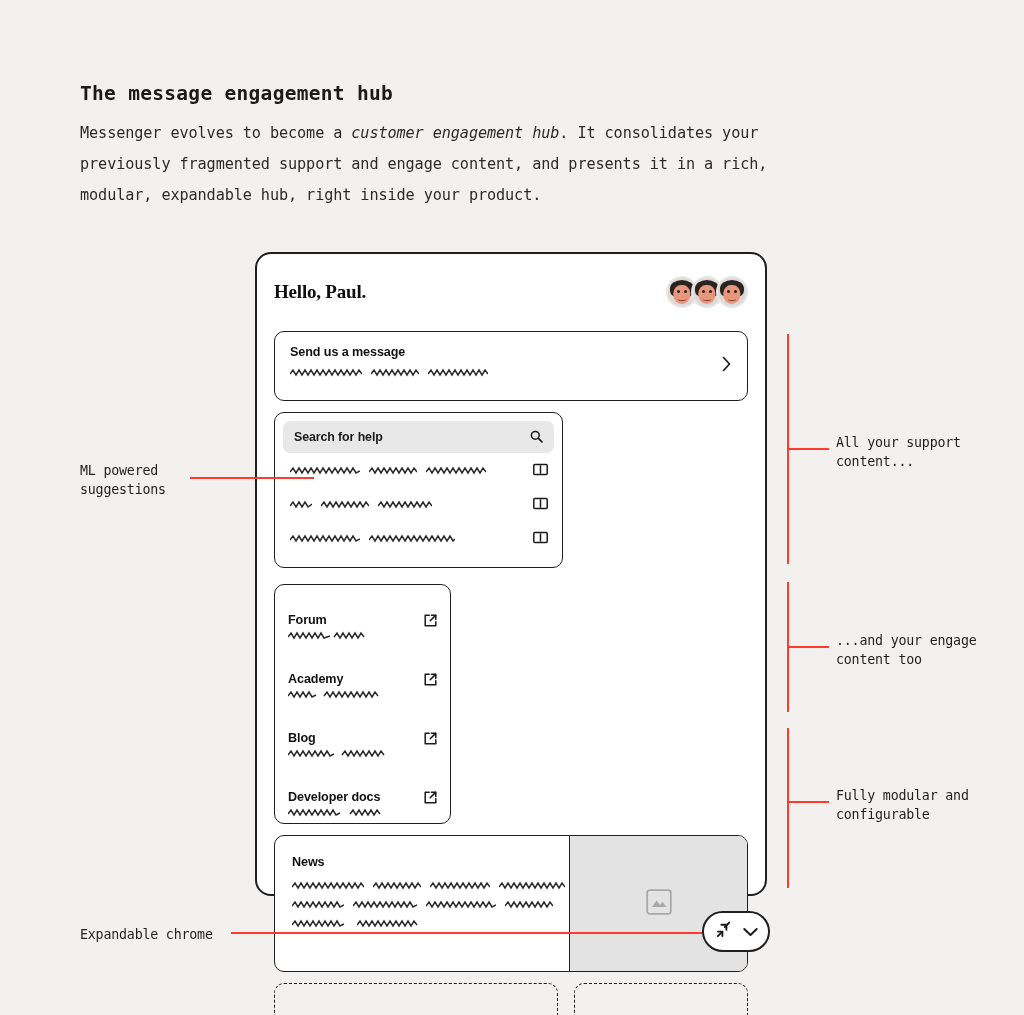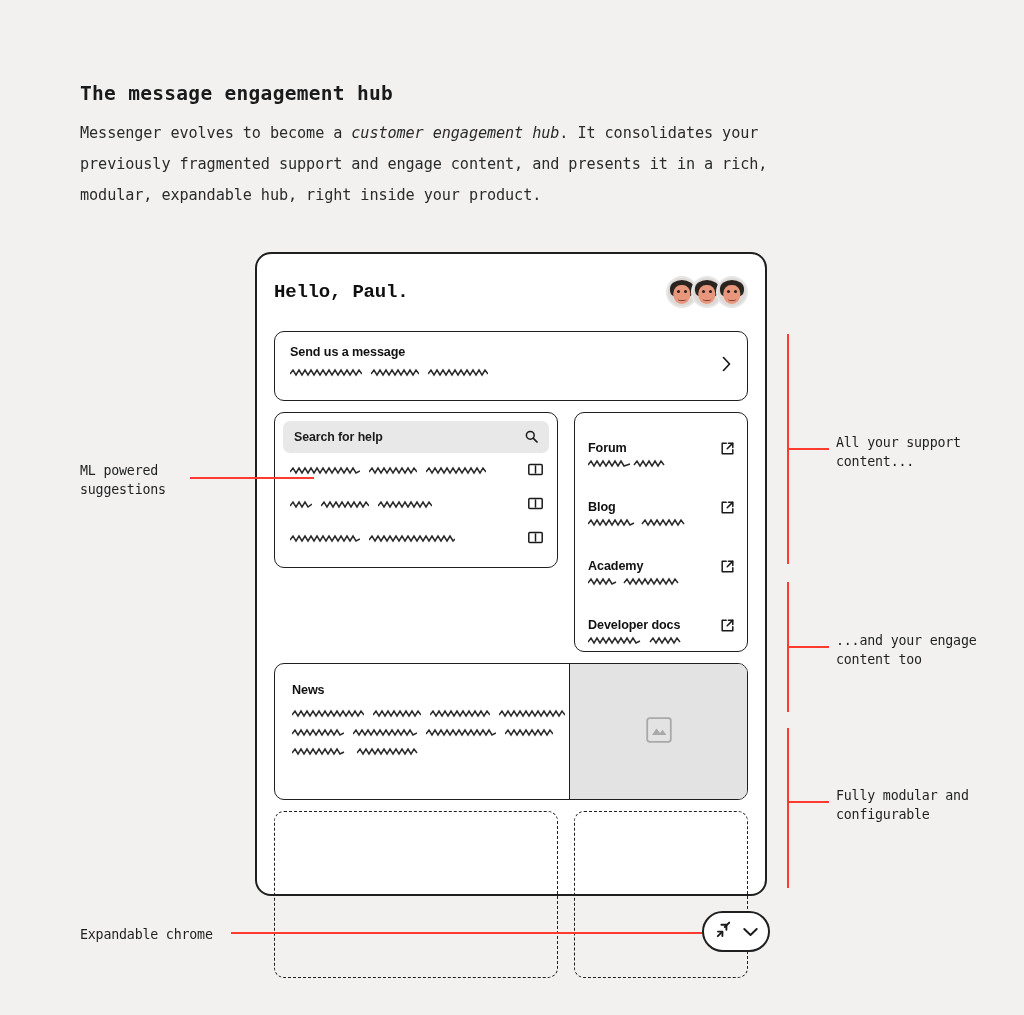--- a/index.html
+++ b/index.html
@@ -57,21 +57,21 @@
   }
 
   .greeting-row {
     position: relative;
     height: 76px;
     display: flex;
     align-items: center;
     justify-content: space-between;
   }
   .greeting {
-    font-family: Liberation Mono, monospace;
+    font-family: Liberation Serif, serif;
     font-size: 19px;
     font-weight: 700;
     color: #0f0f0f;
     letter-spacing: -0.2px;
   }
   .avatars { display: flex; align-items: center; }
   .avatar {
     width: 32px;
     height: 32px;
     border-radius: 50%;
@@ -156,21 +156,21 @@
     padding: 13px 7px 0 15px;
   }
   .msg-chevron {
     position: absolute;
     right: 16px;
     top: 50%;
     transform: translateY(-50%);
   }
 
   
-  .cols { display: flex; gap: 16px; margin-top: 11px; }
+  .cols { display: flex; gap: 16px; margin-top: 11px; flex-direction: column; }
   .col-left  { width: 289px; }
   .col-right { width: 177px; }
 
   
   .search-card { padding: 8px 8px 12px 8px; }
   .search-bar {
     background: #e8e8e8;
     border-radius: 7px;
     height: 32px;
     display: flex;
@@ -446,42 +446,42 @@
               <svg width="13" height="13" viewBox="0 0 13 13">
                   <path d="M5.2 1.2 H1.2 V11.8 H11.8 V7.8" fill="none" stroke="#1a1a1a" stroke-width="1.5" stroke-linecap="round" stroke-linejoin="round"></path>
                   <path d="M7.4 1.2 H11.8 V5.6" fill="none" stroke="#1a1a1a" stroke-width="1.5" stroke-linecap="round" stroke-linejoin="round"></path>
                   <path d="M11.6 1.4 L6.2 6.8" stroke="#1a1a1a" stroke-width="1.5" stroke-linecap="round"></path>
                 </svg>
             </span>
           </div>
 
           <div class="link-item">
             <div class="link-text-wrap">
-              <span class="card-title">Blog</span>
-              <span class="squiggle">
-                  <svg width="100" height="9" viewBox="0 0 100 9">
-                    <path d="M0 6 L3 2 L6 7 L9 2 L12 7 L15 2 L18 7 L21 2 L24 7 L27 2 L30 7 L33 2 L36 7 L39 2 L42 7 L46 5 M54 6 L57 2 L60 7 L63 2 L66 7 L69 2 L72 7 L75 2 L78 7 L81 2 L84 7 L87 2 L90 7 L93 2 L96 6" fill="none" stroke="#2b2b2b" stroke-width="1.5"></path>
+              <span class="card-title">Academy</span>
+              <span class="squiggle">
+                  <svg width="94" height="9" viewBox="0 0 94 9">
+                    <path d="M0 6 L3 2 L6 7 L9 2 L12 7 L15 2 L18 7 L21 2 L24 7 L28 5 M36 6 L39 2 L42 7 L45 2 L48 7 L51 2 L54 7 L57 2 L60 7 L63 2 L66 7 L69 2 L72 7 L75 2 L78 7 L81 2 L84 7 L87 2 L90 6" fill="none" stroke="#2b2b2b" stroke-width="1.5"></path>
                   </svg>
                 </span>
             </div>
             <span class="link-ext">
               <svg width="13" height="13" viewBox="0 0 13 13">
                   <path d="M5.2 1.2 H1.2 V11.8 H11.8 V7.8" fill="none" stroke="#1a1a1a" stroke-width="1.5" stroke-linecap="round" stroke-linejoin="round"></path>
                   <path d="M7.4 1.2 H11.8 V5.6" fill="none" stroke="#1a1a1a" stroke-width="1.5" stroke-linecap="round" stroke-linejoin="round"></path>
                   <path d="M11.6 1.4 L6.2 6.8" stroke="#1a1a1a" stroke-width="1.5" stroke-linecap="round"></path>
                 </svg>
             </span>
           </div>
 
           <div class="link-item">
             <div class="link-text-wrap">
-              <span class="card-title">Academy</span>
-              <span class="squiggle">
-                  <svg width="94" height="9" viewBox="0 0 94 9">
-                    <path d="M0 6 L3 2 L6 7 L9 2 L12 7 L15 2 L18 7 L21 2 L24 7 L28 5 M36 6 L39 2 L42 7 L45 2 L48 7 L51 2 L54 7 L57 2 L60 7 L63 2 L66 7 L69 2 L72 7 L75 2 L78 7 L81 2 L84 7 L87 2 L90 6" fill="none" stroke="#2b2b2b" stroke-width="1.5"></path>
+              <span class="card-title">Blog</span>
+              <span class="squiggle">
+                  <svg width="100" height="9" viewBox="0 0 100 9">
+                    <path d="M0 6 L3 2 L6 7 L9 2 L12 7 L15 2 L18 7 L21 2 L24 7 L27 2 L30 7 L33 2 L36 7 L39 2 L42 7 L46 5 M54 6 L57 2 L60 7 L63 2 L66 7 L69 2 L72 7 L75 2 L78 7 L81 2 L84 7 L87 2 L90 7 L93 2 L96 6" fill="none" stroke="#2b2b2b" stroke-width="1.5"></path>
                   </svg>
                 </span>
             </div>
             <span class="link-ext">
               <svg width="13" height="13" viewBox="0 0 13 13">
                   <path d="M5.2 1.2 H1.2 V11.8 H11.8 V7.8" fill="none" stroke="#1a1a1a" stroke-width="1.5" stroke-linecap="round" stroke-linejoin="round"></path>
                   <path d="M7.4 1.2 H11.8 V5.6" fill="none" stroke="#1a1a1a" stroke-width="1.5" stroke-linecap="round" stroke-linejoin="round"></path>
                   <path d="M11.6 1.4 L6.2 6.8" stroke="#1a1a1a" stroke-width="1.5" stroke-linecap="round"></path>
                 </svg>
             </span>

